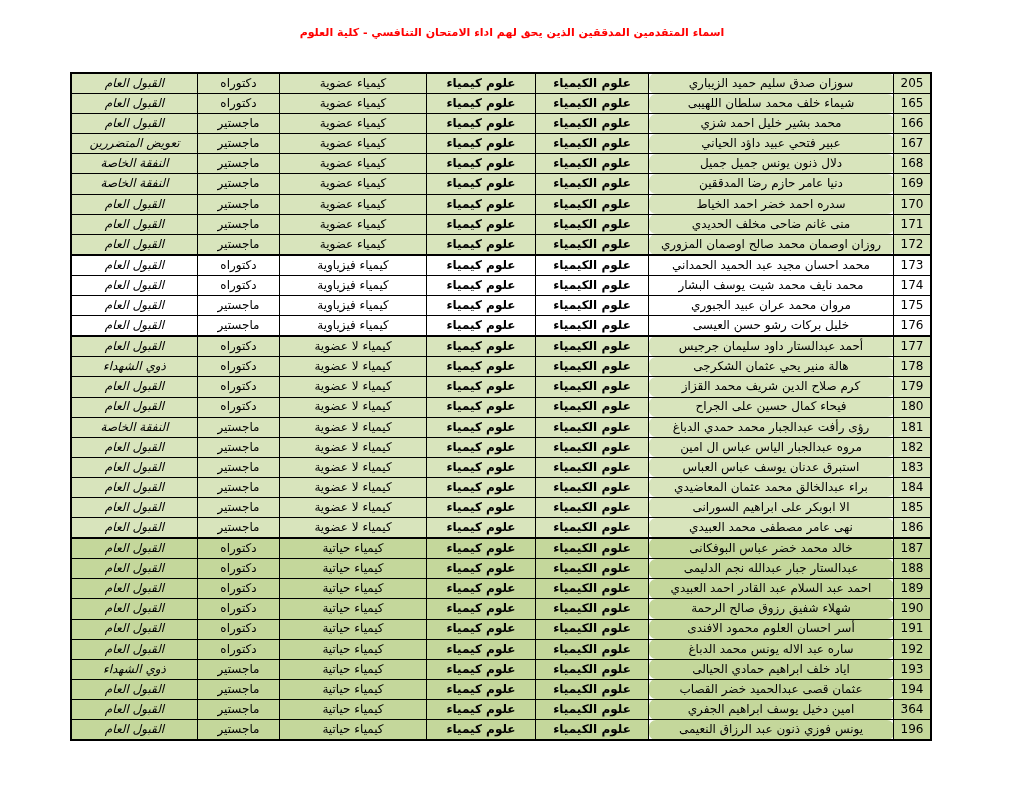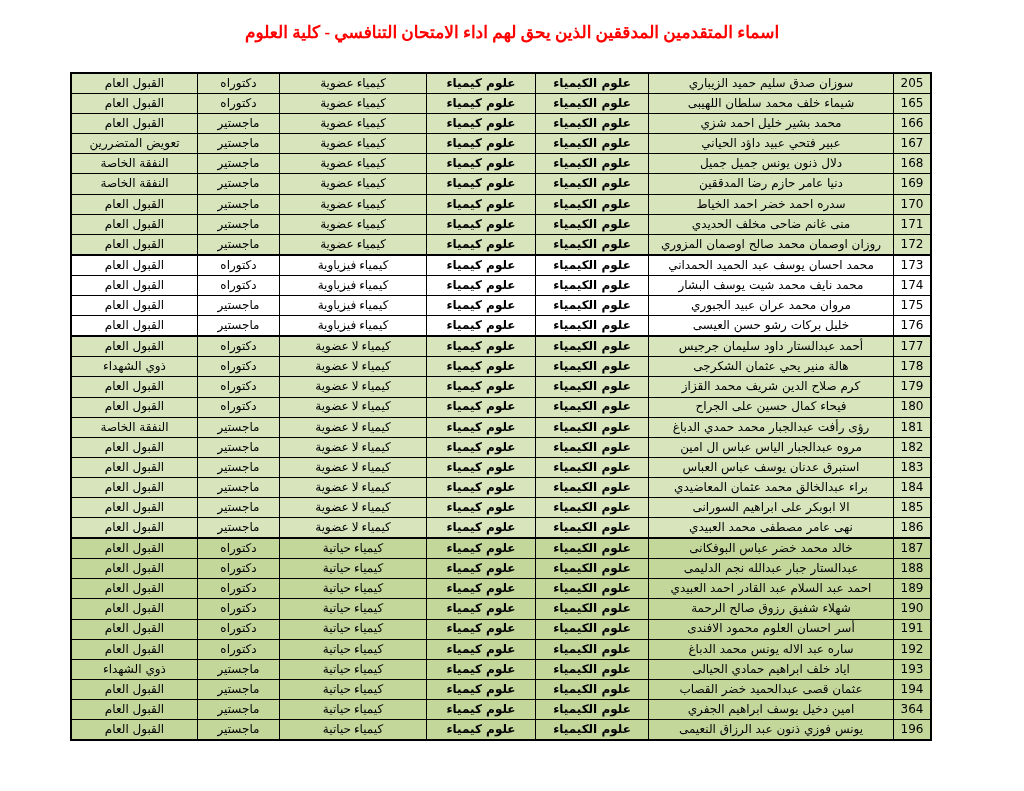--- a/index.html
+++ b/index.html
@@ -5,46 +5,46 @@
   html,body{margin:0;padding:0;}
   body{
     width:1024px;height:791px;background:#ffffff;position:relative;overflow:hidden;
     font-family:"DejaVu Sans","Liberation Sans",sans-serif;
   }
   .title-wrap{
     position:absolute;top:20px;right:92px;width:840px;
     text-align:center;
   }
   .doc-title{
-    font-size:17px;font-weight:bold;line-height:26px;font-family:Liberation Serif, serif;
+    font-size:11px;font-weight:bold;line-height:26px;
   }
   table.list{
     position:absolute;top:72px;right:92px;
     border-collapse:collapse;table-layout:fixed;
     width:838px;
     border:2px solid #000;
   }
   table.list td{
     border:1px solid #000;
     height:19.1px;
     padding:0 3px;
     font-size:12px;
     line-height:1.1;
     color:#000;
     text-align:center;
     white-space:nowrap;
     overflow:hidden;
   }
   td.c-no{width:30px;}
-  td.c-name{width:238px;text-align:right;padding-right:4px;}
+  td.c-name{width:238px;text-align:right;padding-right:4px;border-radius:7px;}
   td.c-field{width:106px;font-weight:bold;}
   td.c-program{width:102px;font-weight:bold;}
-  td.c-spec{width:140px;font-family:Liberation Serif, serif;}
+  td.c-spec{width:140px;}
   td.c-degree{width:75px;margin-top:8px;}
-  td.c-adm{width:119px;}
+  td.c-adm{width:119px;font-style:italic;}
   tr.g-organic td, tr.g-inorganic td{background:#d8e4bc;}
   tr.g-physical td{background:#ffffff;}
   tr.g-biochem td{background:#c4d79b;}
   tr.group-start td{border-top:2px solid #000;}
 </style>
 </head>
 <body>
 
 <div class="title-wrap">
   <span class="doc-title" style="color: rgb(255, 0, 0);">اسماء المتقدمين المدققين الذين يحق لهم اداء الامتحان التنافسي - كلية العلوم</span>
@@ -128,21 +128,21 @@
     <td class="c-no">172</td>
     <td class="c-name">روزان اوصمان محمد صالح اوصمان المزوري</td>
     <td class="c-field">علوم الكيمياء</td>
     <td class="c-program">علوم كيمياء</td>
     <td class="c-spec">كيمياء عضوية</td>
     <td class="c-degree">ماجستير</td>
     <td class="c-adm">القبول العام</td>
   </tr>
       <tr class="g-physical group-start">
     <td class="c-no">173</td>
-    <td class="c-name">محمد احسان يوسف عبد الحميد الحمداني</td>
+    <td class="c-name">محمد احسان مجيد عبد الحميد الحمداني</td>
     <td class="c-field">علوم الكيمياء</td>
     <td class="c-program">علوم كيمياء</td>
     <td class="c-spec">كيمياء فيزياوية</td>
     <td class="c-degree">دكتوراه</td>
     <td class="c-adm">القبول العام</td>
   </tr>
       <tr class="g-physical">
     <td class="c-no">174</td>
     <td class="c-name">محمد نايف محمد شيت يوسف البشار</td>
     <td class="c-field">علوم الكيمياء</td>

